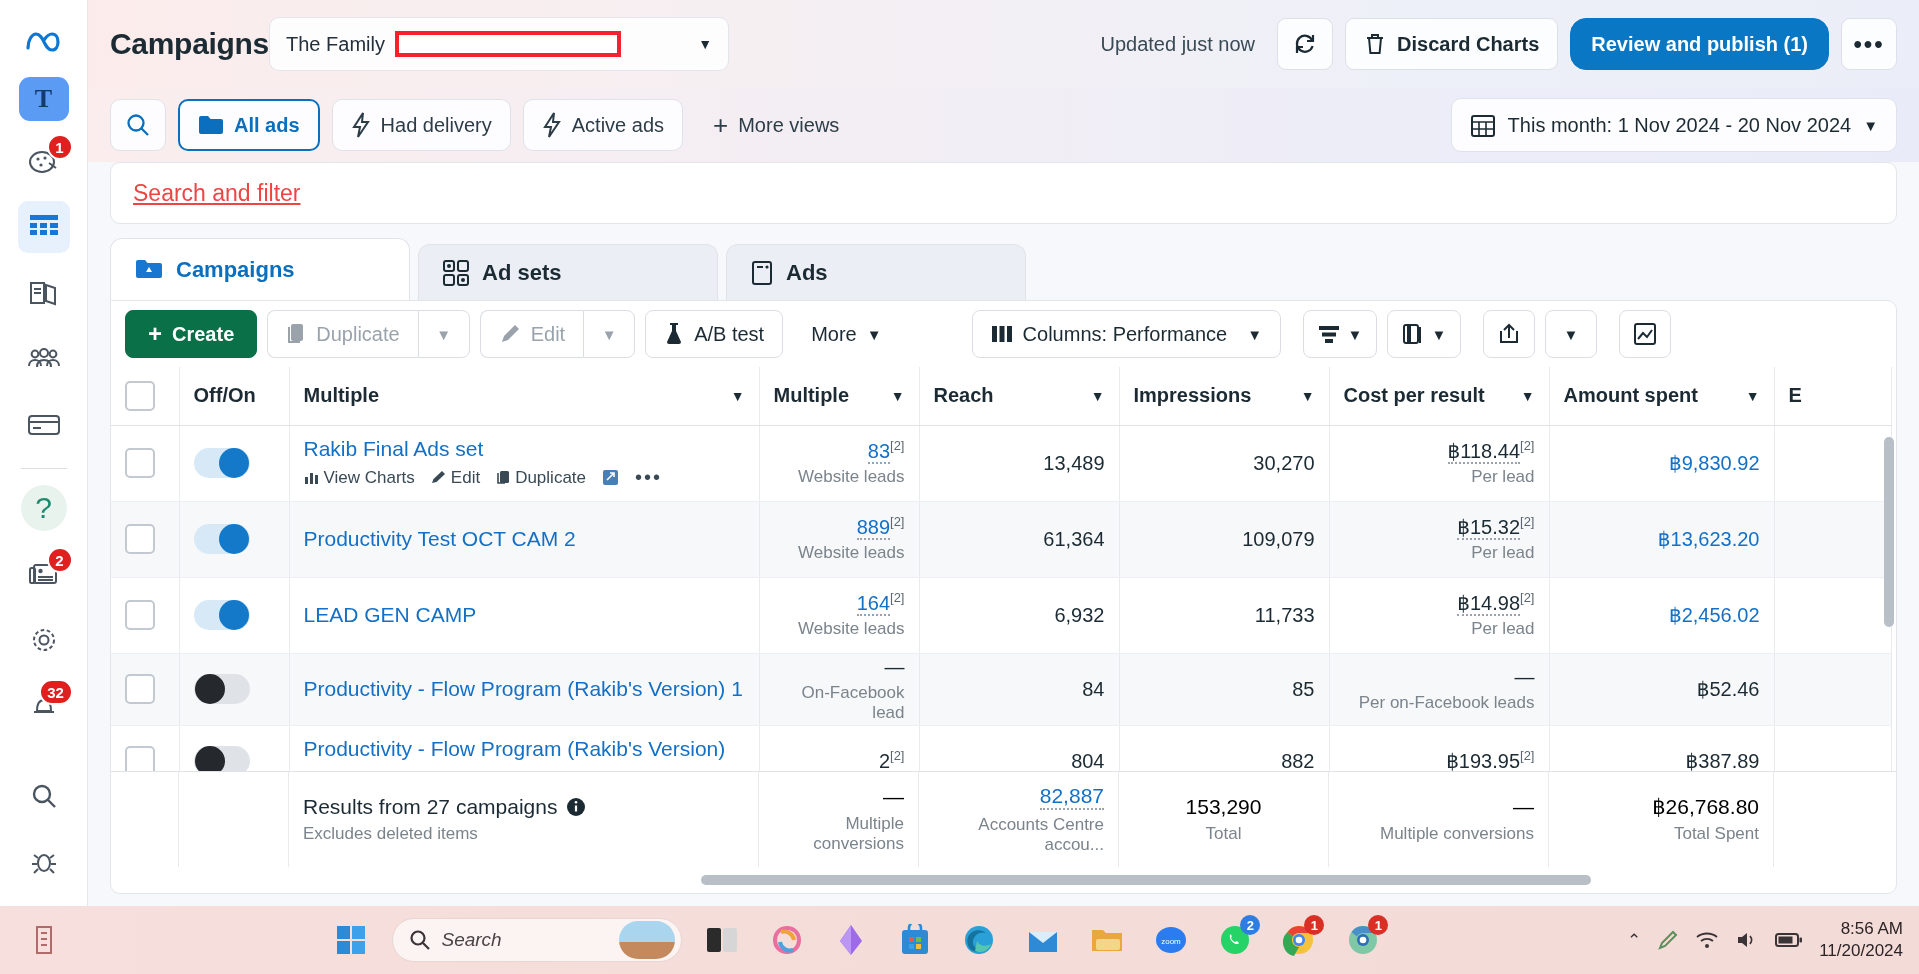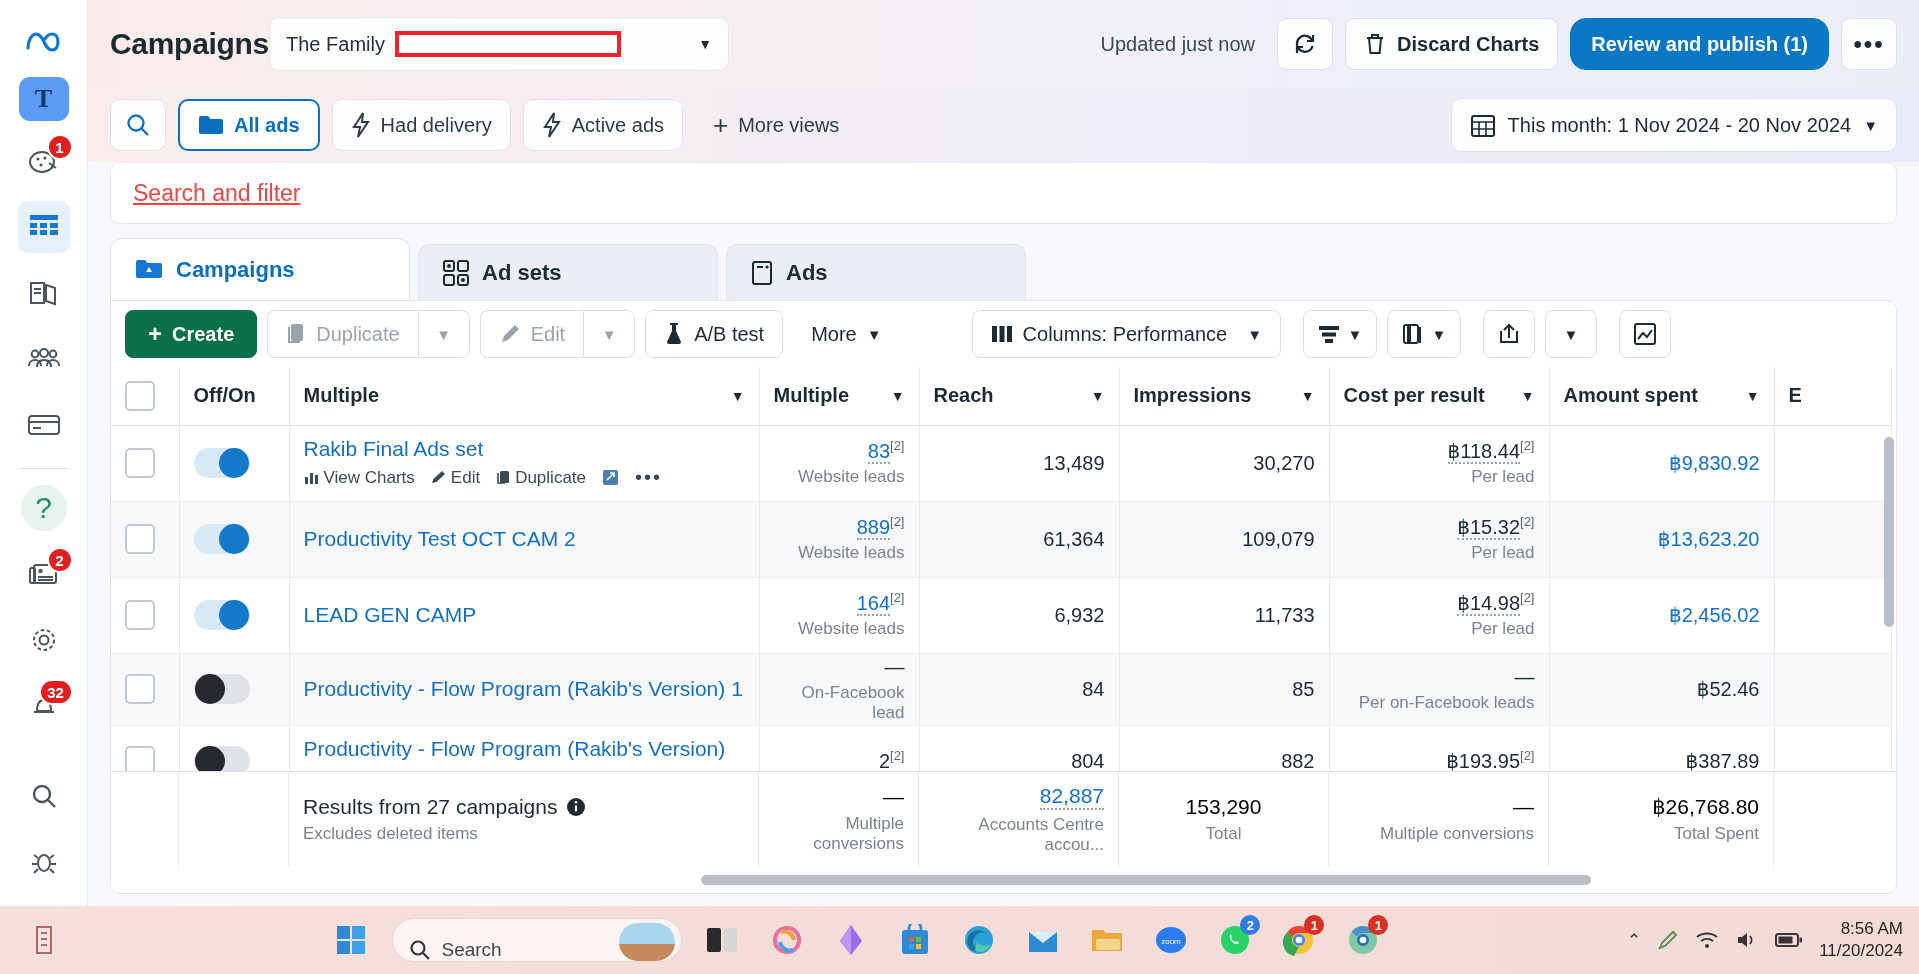--- a/index.html
+++ b/index.html
@@ -182,22 +182,22 @@
   
   #taskbar {
     position: absolute; left: 0; bottom: 0; width: 1919px; height: 68px;
     background: linear-gradient(90deg,#f6dfdc 0%, #f4dcd9 50%, #f3dbd8 100%);
     display: flex; align-items: center;
   }
   #tb-left { width: 88px; display: flex; align-items: center; justify-content: center; }
   #tb-center { flex: 1; display: flex; align-items: center; justify-content: center; gap: 18px; }
   #tb-search {
     width: 290px; height: 44px; background: #fbf4f3; border: 1px solid #e8d6d3;
-    border-radius: 24px; display: flex; align-items: flex-end; padding: 0 6px 0 16px; gap: 10px;
-    overflow: hidden; cursor: pointer;
+    border-radius: 24px; display: flex; align-items: center; padding: 0 6px 0 16px; gap: 10px;
+    overflow: hidden; cursor: pointer; font-style: italic;
   }
   #tb-search .txt { font-size: 19px; color: #4a4446; flex: 1; }
   #tb-search .pic { width: 56px; height: 38px; border-radius: 20px;
                     background: linear-gradient(#a9d5ee 0 55%, #c48a5d 55% 100%); }
   .tb-icon { width: 46px; height: 46px; border-radius: 8px; position: relative; cursor: pointer;
              display:flex; align-items:center; justify-content:center; }
   .tb-badge { position: absolute; top: -2px; right: -2px; background: #2f7de1; color: #fff;
               font-size: 13px; font-weight: 700; min-width: 20px; height: 20px; border-radius: 10px;
               display: flex; align-items: center; justify-content: center; }
   .tb-badge.red { background: #d93025; }

